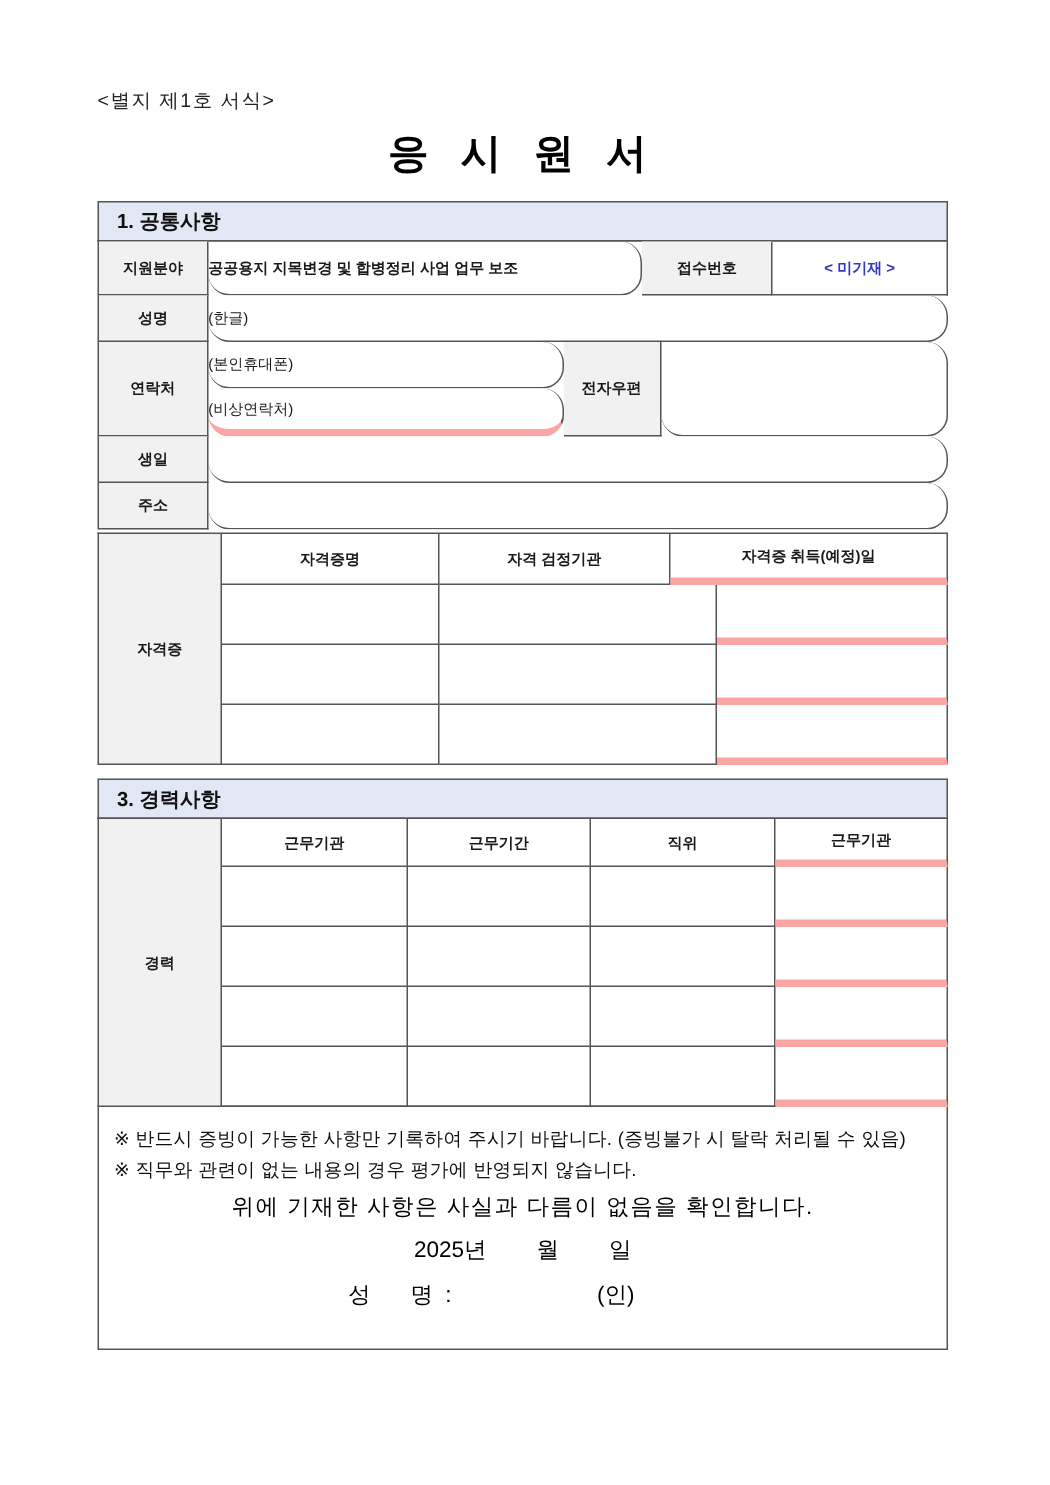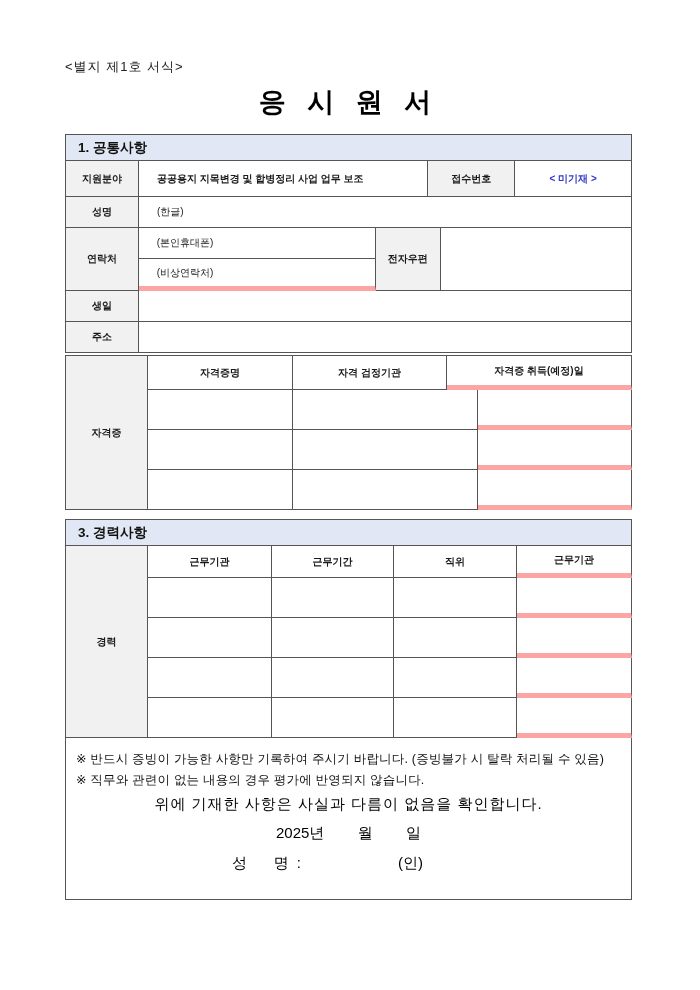--- a/index.html
+++ b/index.html
@@ -25,21 +25,21 @@
     font-size:13.5px; font-weight:bold; color:#111;
     padding:5px 0 5px 12px; height:27px; display:flex; align-items:center;
   }
   .tbl { border-left:1px solid #555; margin-top:-1px; border-top:1px solid #555; }
   .row { display:flex; }
   .cell {
     border-right:1px solid #555; border-bottom:1px solid #555;
     display:flex; align-items:center; font-size:10px;
   }
   .lbl { background:#f1f1f1; font-weight:bold; justify-content:center; text-align:center; }
-  .val { justify-content:flex-start; padding-left:18px; }
+  .val { justify-content:flex-start; padding-left:0;border-radius:14px; }
   .ctr { justify-content:center; padding-left:0; }
   .bold { font-weight:bold; }
   .blue { color:#3038c5; }
   .stack { display:flex; flex-direction:column; }
   .stack .cell:last-child { border-bottom:5px solid #fca5a5; }
   .hdrcell { font-weight:bold; justify-content:center; }
   .notes-box {
     border:1px solid #555; margin-top:-1px; width:567px; height:163px;
     padding:11px 10px 0 10px;
   }

